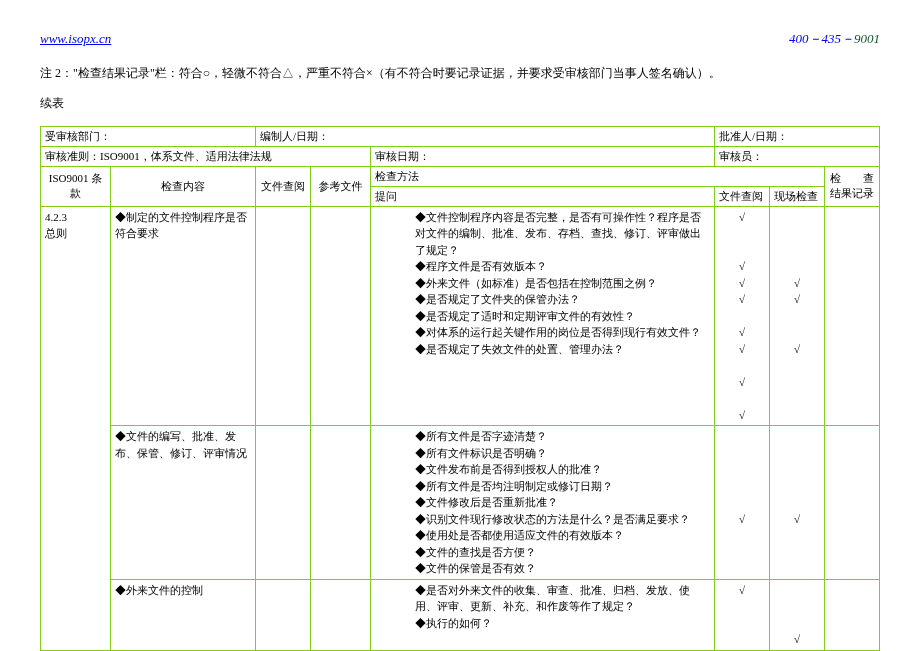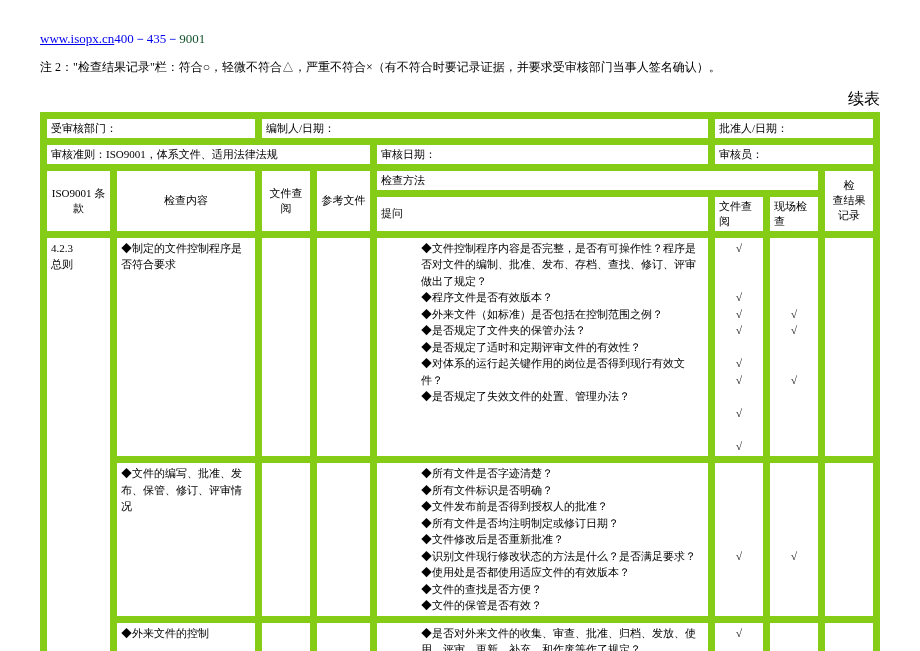--- a/index.html
+++ b/index.html
@@ -1,24 +1,24 @@
 <!DOCTYPE html>
 <html><head>
   <meta charset="utf-8">
   <style>
     * { box-sizing: border-box; margin: 0; padding: 0; }
     body { font-family: "SimSun", "宋体", serif; font-size: 12px; background: #fff; padding: 30px 40px; color: #000; }
-    .header { display: flex; align-items: baseline; margin-bottom: 9px; }
+    .header { display: flex; justify-content: space-between; align-items: baseline; margin-bottom: 15px; font-style: italic; }
     .url { color: #0000EE; text-decoration: underline; font-size: 13px; }
     .phone { color: #0000EE; font-size: 13px; }
     .title { color: #0000EE; font-size: 18px; font-family: "SimHei", sans-serif; }
     .notes { margin-bottom: 10px; font-size: 12px; line-height: 1.8; }
-    .cont-label { text-align: right; font-size: 16px; margin-bottom: 2px; }
+    .cont-label { font-size: 12px; margin-bottom: 14px; }
     table { border-collapse: collapse; width: 100%; table-layout: fixed; }
-    td, th { border: 7px solid #84cc16; padding: 2px 4px; font-size: 11px; font-weight: normal; text-align: left; vertical-align: top; }
+    td, th { border: 1px solid #84cc16; padding: 2px 4px; font-size: 11px; font-weight: normal; text-align: left; vertical-align: top; }
     th { text-align: center; }
     .center { text-align: left; vertical-align: middle; }
     .vcenter { vertical-align: middle; }
     .check { font-family: "Cambria Math", serif; font-style: italic; }
     .question-cell { line-height: 1.5; padding-left: 44px; }
     .content-cell { line-height: 1.5; }
     .col-clause { width: 70px; }
     .col-content { width: 145px; }
     .col-apply { width: 55px; }
     .col-ref { width: 60px; }

